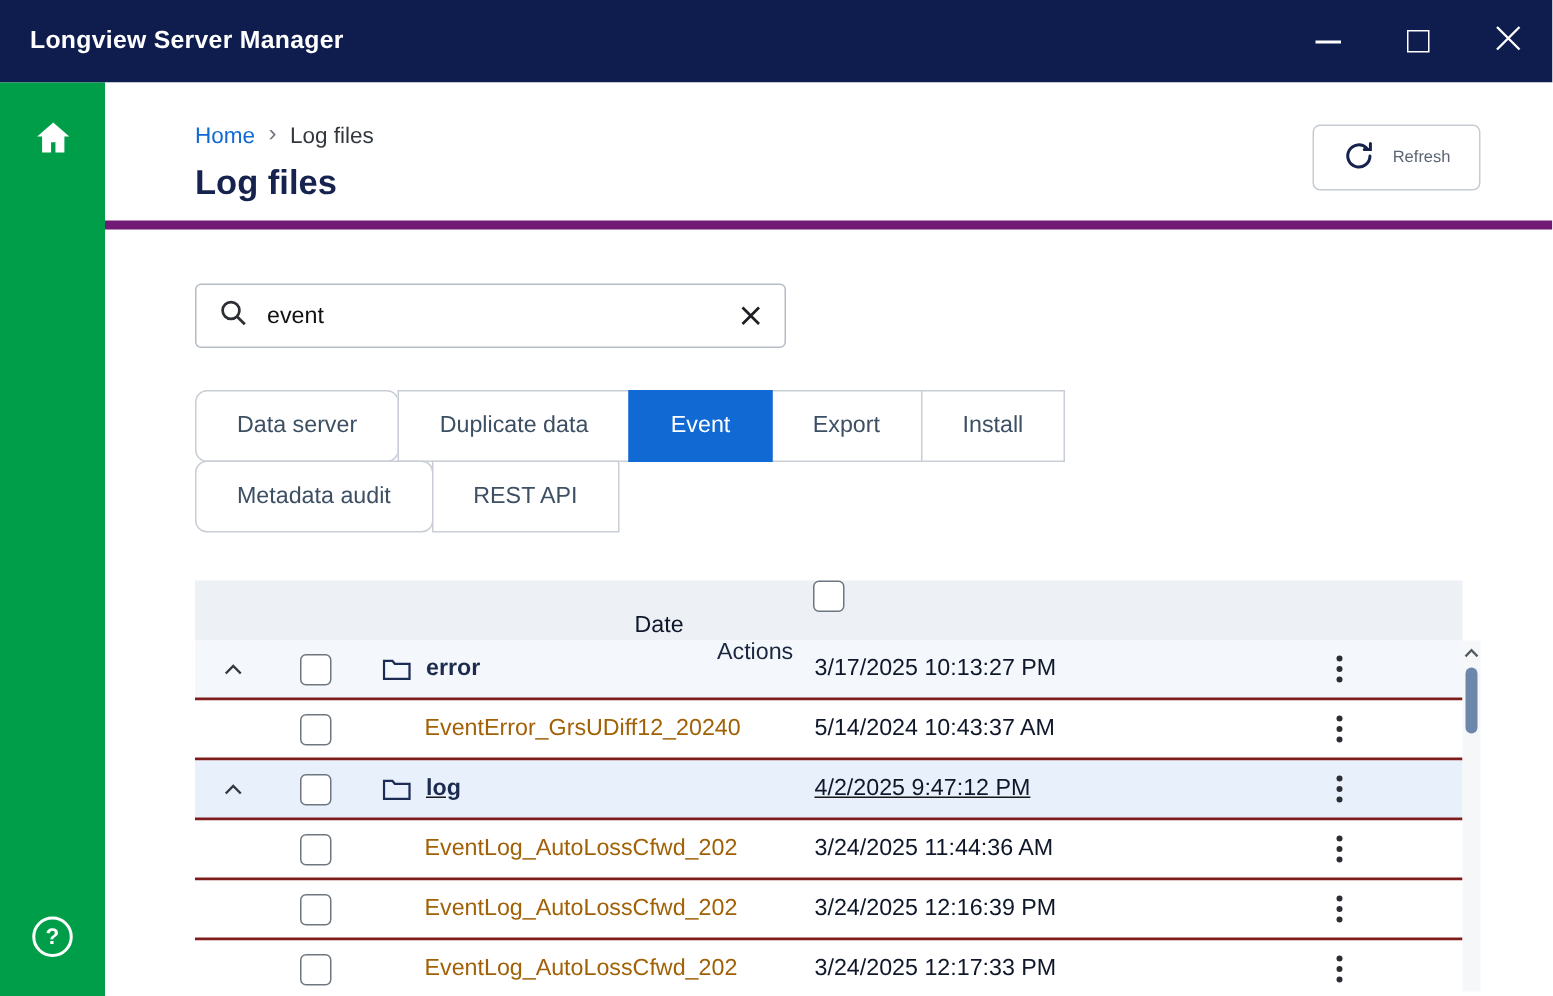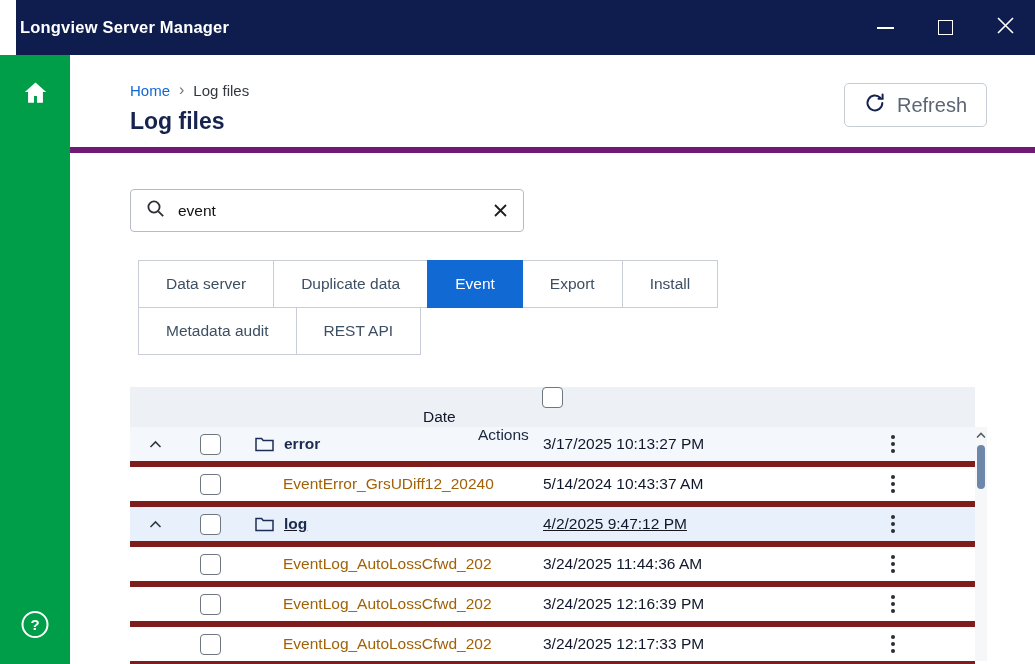--- a/index.html
+++ b/index.html
@@ -8,21 +8,21 @@
     font-family: "Liberation Sans", sans-serif;
     background: #ffffff;
     position: relative;
     color: #16181b;
   }
 
   
   .titlebar {
     position: absolute; top: 0; left: 0; right: 0; height: 55px;
     background: #0e1d4e; color: #fff;
-    display: flex; align-items: center; padding-left: 4px; margin-left: 16px;
+    display: flex; align-items: center; padding-left: 20px;
   }
   .tb-title { font-size: 16.5px; font-weight: 600; letter-spacing: .2px; }
   .tb-controls { margin-left: auto; display: flex; height: 100%; }
   .tb-btn { width: 60px; height: 100%; display: flex; align-items: center; justify-content: center; cursor: pointer; }
   .min-glyph { display: block; width: 17px; height: 2px; background: #fff; }
   .max-glyph { display: block; width: 15px; height: 15px; border: 1.6px solid #fff; }
 
   
   .sidebar {
     position: absolute; top: 55px; left: 0; bottom: 0; width: 70px;
@@ -47,21 +47,21 @@
   .breadcrumb { font-size: 15px; display: flex; align-items: center; gap: 9px; }
   .bc-home { color: #1169d4; text-decoration: none; cursor: pointer; }
   .bc-sep { color: #6e7680; font-size: 16px; }
   .bc-cur { color: #33383f; }
   .page-title { margin-top: 9px; font-size: 23px; font-weight: 700; color: #15234e; }
 
   .refresh-btn {
     display: flex; align-items: center; gap: 11px;
     height: 44px; padding: 0 19px; margin-top: 2px;
     background: #fff; border: 1px solid #c6ccd4; border-radius: 5px;
-    color: #5b6573; font-size: 20px; font-family: inherit; cursor: pointer;
+    color: #5b6573; font-size: 11px; font-family: inherit; cursor: pointer;
   }
 
   .main { padding: 36px 0 0 60px; }
 
   
   .searchbox {
     width: 394px; height: 43px;
     border: 1px solid #b6bcc6; border-radius: 4px;
     display: flex; align-items: center; gap: 13px; padding: 0 15px;
     background: #fff;
@@ -75,33 +75,33 @@
   
   .tabs { margin-top: 28px; }
   .tab-row { display: flex; }
   .tab-row.second { margin-top: -1px; }
   .tab {
     height: 48px; padding: 0 27px;
     display: flex; align-items: center;
     background: #fff; border: 1px solid #c9ced6; margin-left: -1px;
     color: #3d4f63; font-size: 15.5px; font-family: inherit; cursor: pointer;
   }
-  .tab:first-child { margin-left: 8px; }
+  .tab:first-child { margin-left: 0; border-radius: 8px; }
   .tab.active { background: #1169d4; border-color: #1169d4; color: #fff; z-index: 1; }
 
   
   .table { margin-top: 32px; display: flex; }
   .tgrid { width: 845px; }
   .thead {
     display: flex; align-items: center; height: 40px;
     background: #edf0f5; font-size: 15.5px; color: #1a2740; flex-direction: column;
   }
   .trow {
     display: flex; align-items: center; height: 40px;
-    background: #fff; border-bottom: 6px solid #7f1d1d; font-size: 15.5px;
+    background: #fff; border-bottom: 2px solid #7f1d1d; font-size: 15.5px;
   }
   .trow.folder { background: #f4f8fc; }
   .trow.hl { background: #e8f1fb; text-decoration: underline; }
   .cell { display: flex; align-items: center; height: 100%; }
   .c-expand  { width: 50px;  justify-content: center; }
   .c-check   { width: 60px;  justify-content: center; }
   .c-name    { width: 295px; overflow: hidden; white-space: nowrap; }
   .c-date    { width: 275px; padding-left: 8px; color: #0f172a; white-space: nowrap; }
   .c-actions { width: 165px; justify-content: center; }
   .thead .c-name    { padding-left: 8px; }

